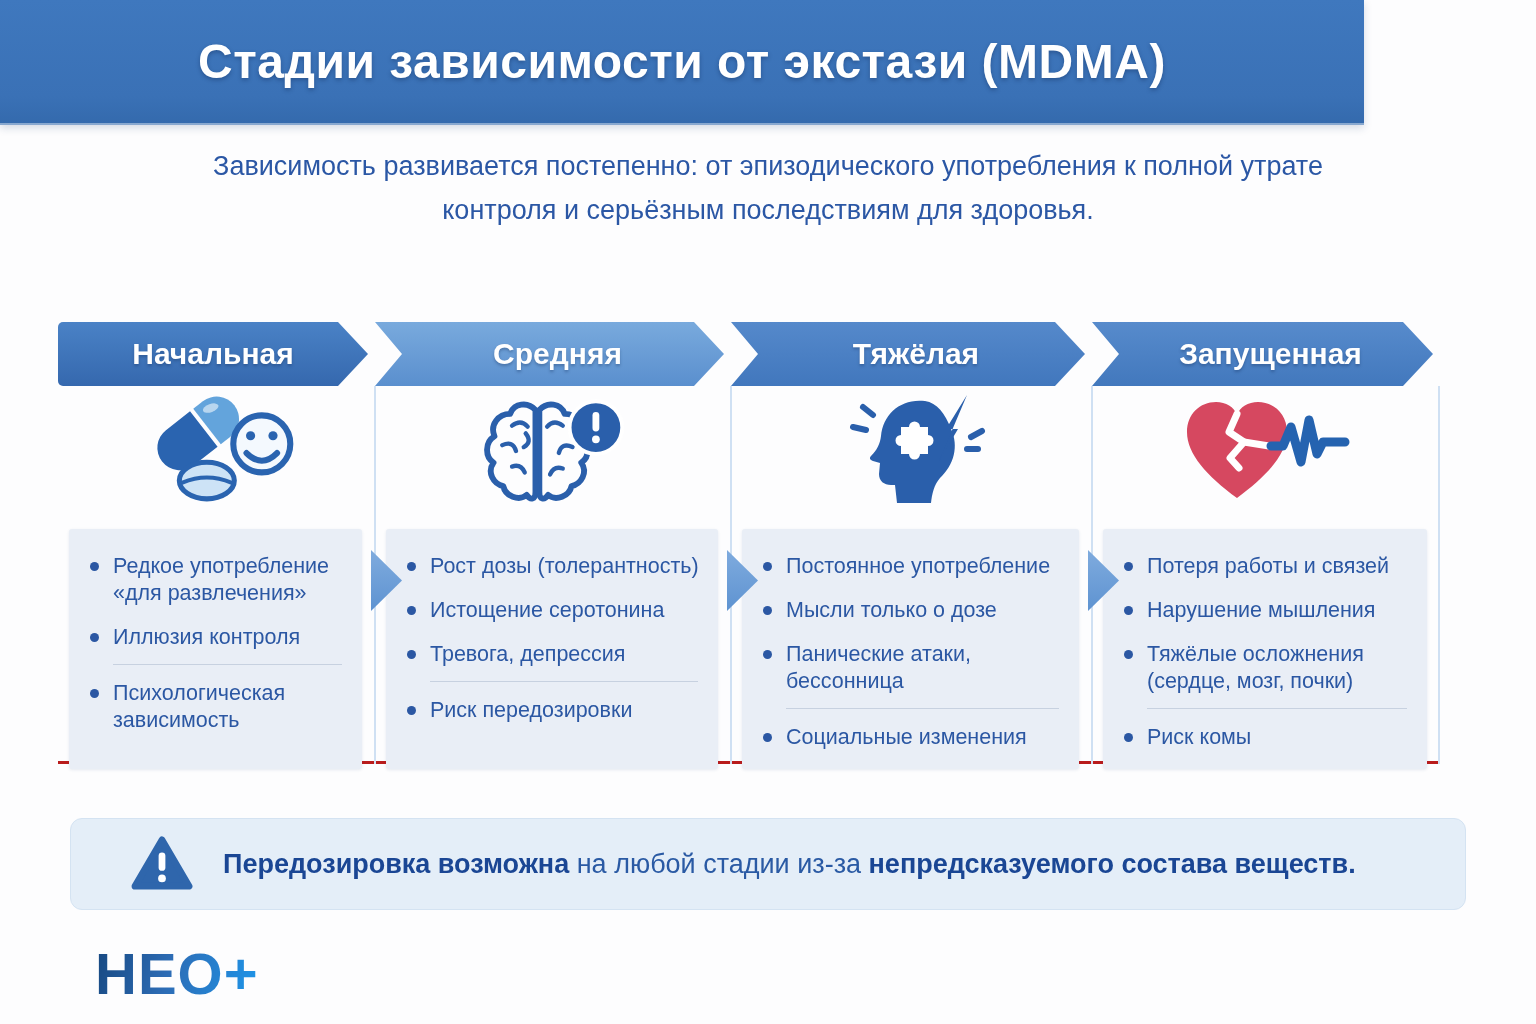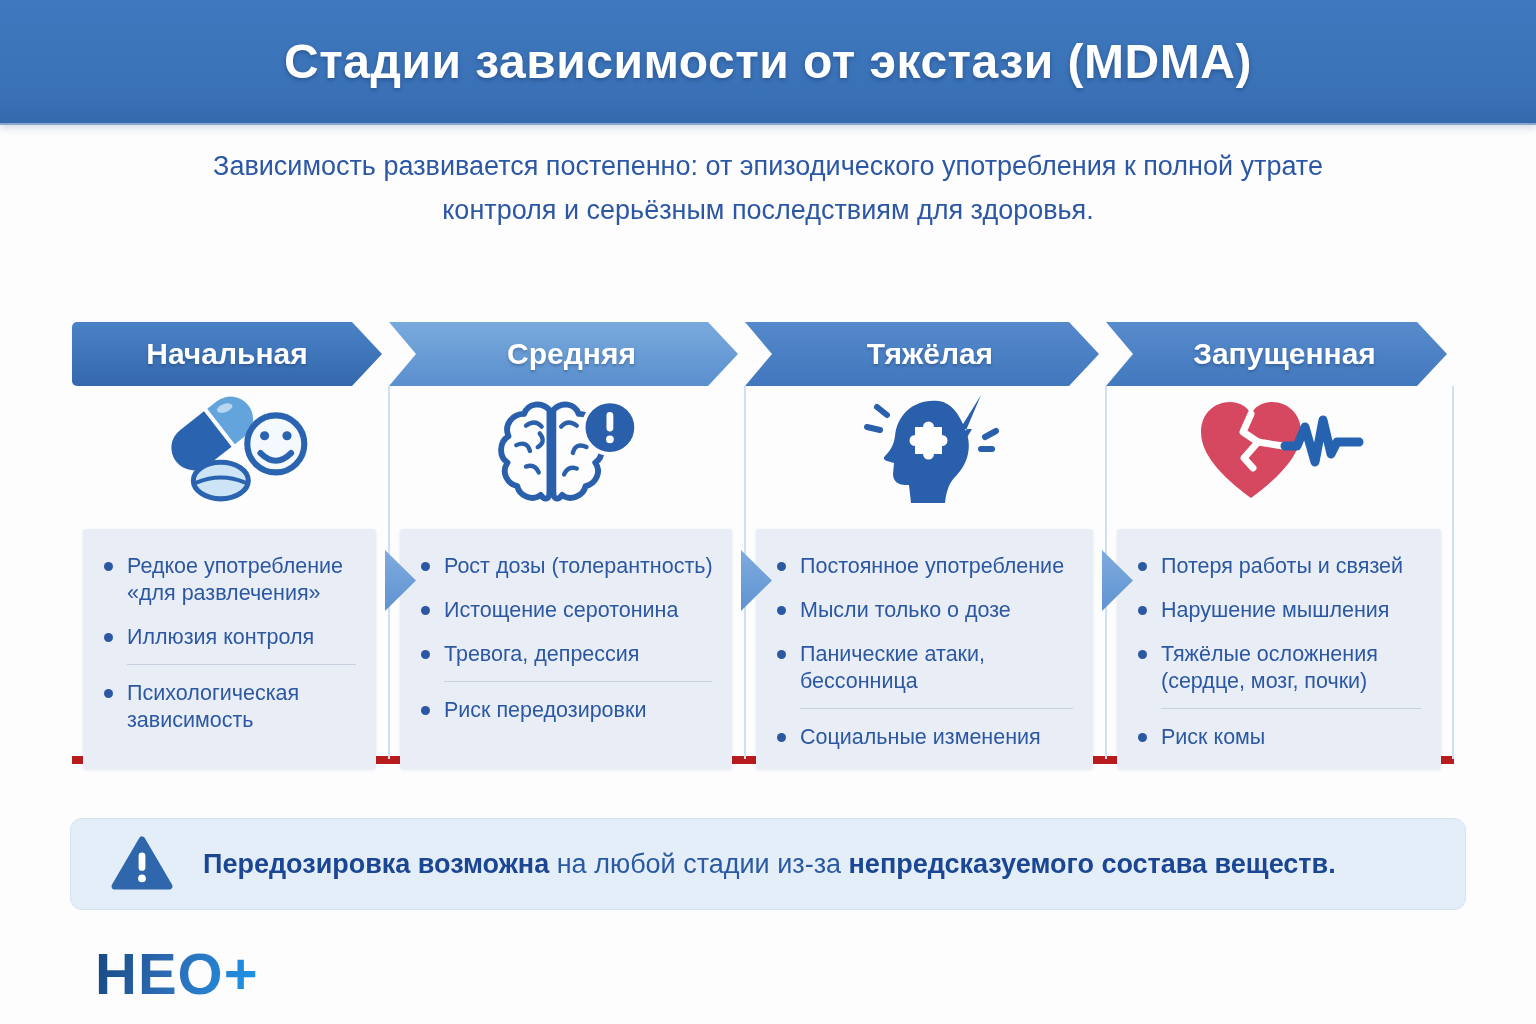--- a/index.html
+++ b/index.html
@@ -6,43 +6,43 @@
   * { margin:0; padding:0; box-sizing:border-box; }
   html,body { background:#ffffff; }
   .canvas {
     position:relative; width:1536px; height:1024px;
     background:#fdfdfe; overflow:hidden;
     font-family:"Liberation Sans","DejaVu Sans",sans-serif;
   }
 
   
   .top-bar {
-    position:absolute; left:0; top:0; width:1536px; height:125px;
+    position:absolute; left:0; top:0; width:1364px; height:125px;
     background:linear-gradient(180deg,#3f78be 0%,#3a71b6 78%,#346aad 100%);
     border-bottom:2px solid #88a8cf;
     box-shadow:0 3px 8px rgba(30,60,110,.18);
     display:flex; align-items:center; justify-content:center;
   }
   .page-title {
     color:#ffffff; font-size:48px; font-weight:700; letter-spacing:.5px;
     text-shadow:0 2px 4px rgba(15,40,85,.4);
   }
 
   
   .intro {
     position:absolute; top:144px; left:0; width:1536px;
     text-align:center; color:#2b57a5; font-size:27px; line-height:44px;
     font-weight:500;
   }
 
   
   .stages {
-    position:absolute; left:72px; top:322px; width:1382px; height:442px;
+    position:absolute; left:58px; top:322px; width:1382px; height:442px;
     display:grid; grid-template-columns:317px 356px 361px 348px;
-    border-bottom:8px solid #b91c1c;
+    border-bottom:3px solid #b91c1c;
   }
   .stage-col { position:relative; }
 
   .stage-head {
     height:64px; margin-right:7px;
     display:flex; align-items:center; justify-content:center;
     color:#fff; font-size:30px; font-weight:700;
     text-shadow:0 2px 3px rgba(20,45,90,.35);
     clip-path:polygon(0 0, calc(100% - 30px) 0, 100% 50%, calc(100% - 30px) 100%, 0 100%);
     position:relative; z-index:3;
@@ -84,21 +84,21 @@
   .connector {
     position:absolute; top:228px; width:31px; height:61px; z-index:4;
     background:linear-gradient(180deg,#7fabde,#5e93d1);
     clip-path:polygon(0 0, 100% 50%, 0 100%);
   }
 
   
   .warning {
     position:absolute; left:70px; top:818px; width:1396px; height:92px;
     background:#e4eef8; border-radius:12px; border:1px solid #d4e3f2;
-    display:flex; align-items:center; padding-left:40px;
+    display:flex; align-items:center; padding-left:60px;
   }
   .warning-text { margin-left:30px; font-size:27px; color:#2a5aa4; }
   .warning-text .b { font-weight:700; color:#1a4694; }
 
   
   .logo {
     position:absolute; left:95px; top:940px;
     font-size:58px; font-weight:800; letter-spacing:1px;
     color:#2d6cb5;
     background:linear-gradient(105deg,#16477f 0%,#2d6cb5 45%,#1f93e6 95%);

